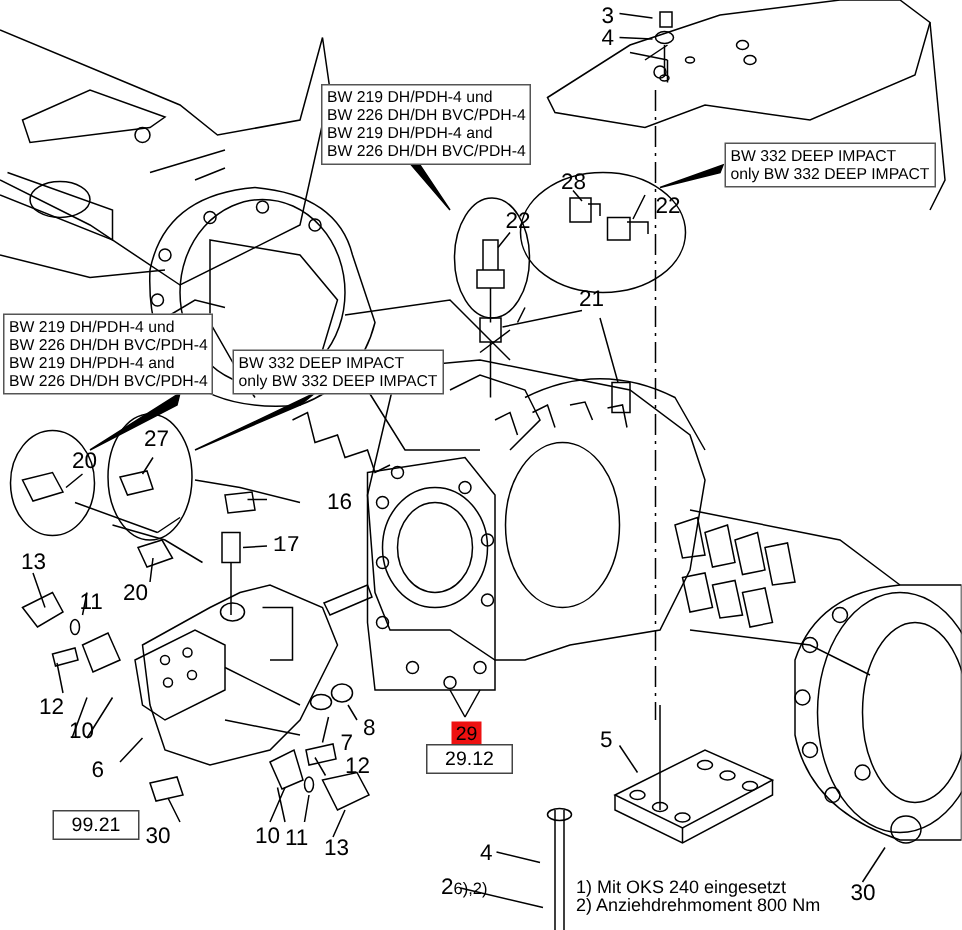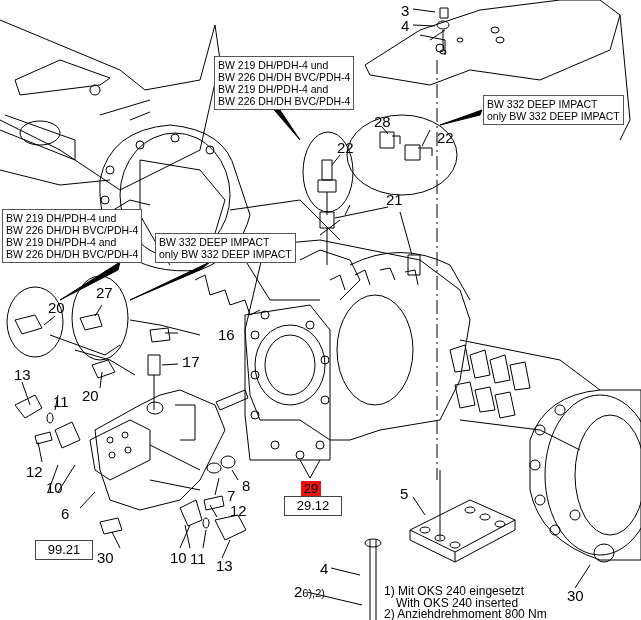--- a/index.html
+++ b/index.html
@@ -235,15 +235,14 @@
 <span class="part-label" style="left:320px; top:561px;">4</span>
 <span class="part-label" style="left:294px; top:584px;"><span>2</span><span class="sup">6),2)</span></span>
 <span class="part-label" style="left:567px; top:588px;">30</span>
 
 <div class="highlight-box" style="left:301px; top:481px; width:20px; height:18px;">29</div>
 <div class="ref-box" style="left:284px; top:496px; width:56px; height:18px;">29.12</div>
 <div class="ref-box" style="left:35px; top:540px; width:56px; height:18px;">99.21</div>
 
 <div class="footnote">
   <div>1) Mit OKS 240 eingesetzt</div>
-  <div style="padding-left:12px;">With OKS 240 inserted</div>
   <div>2) Anziehdrehmoment 800 Nm</div>
 </div>
 
 </body></html>

